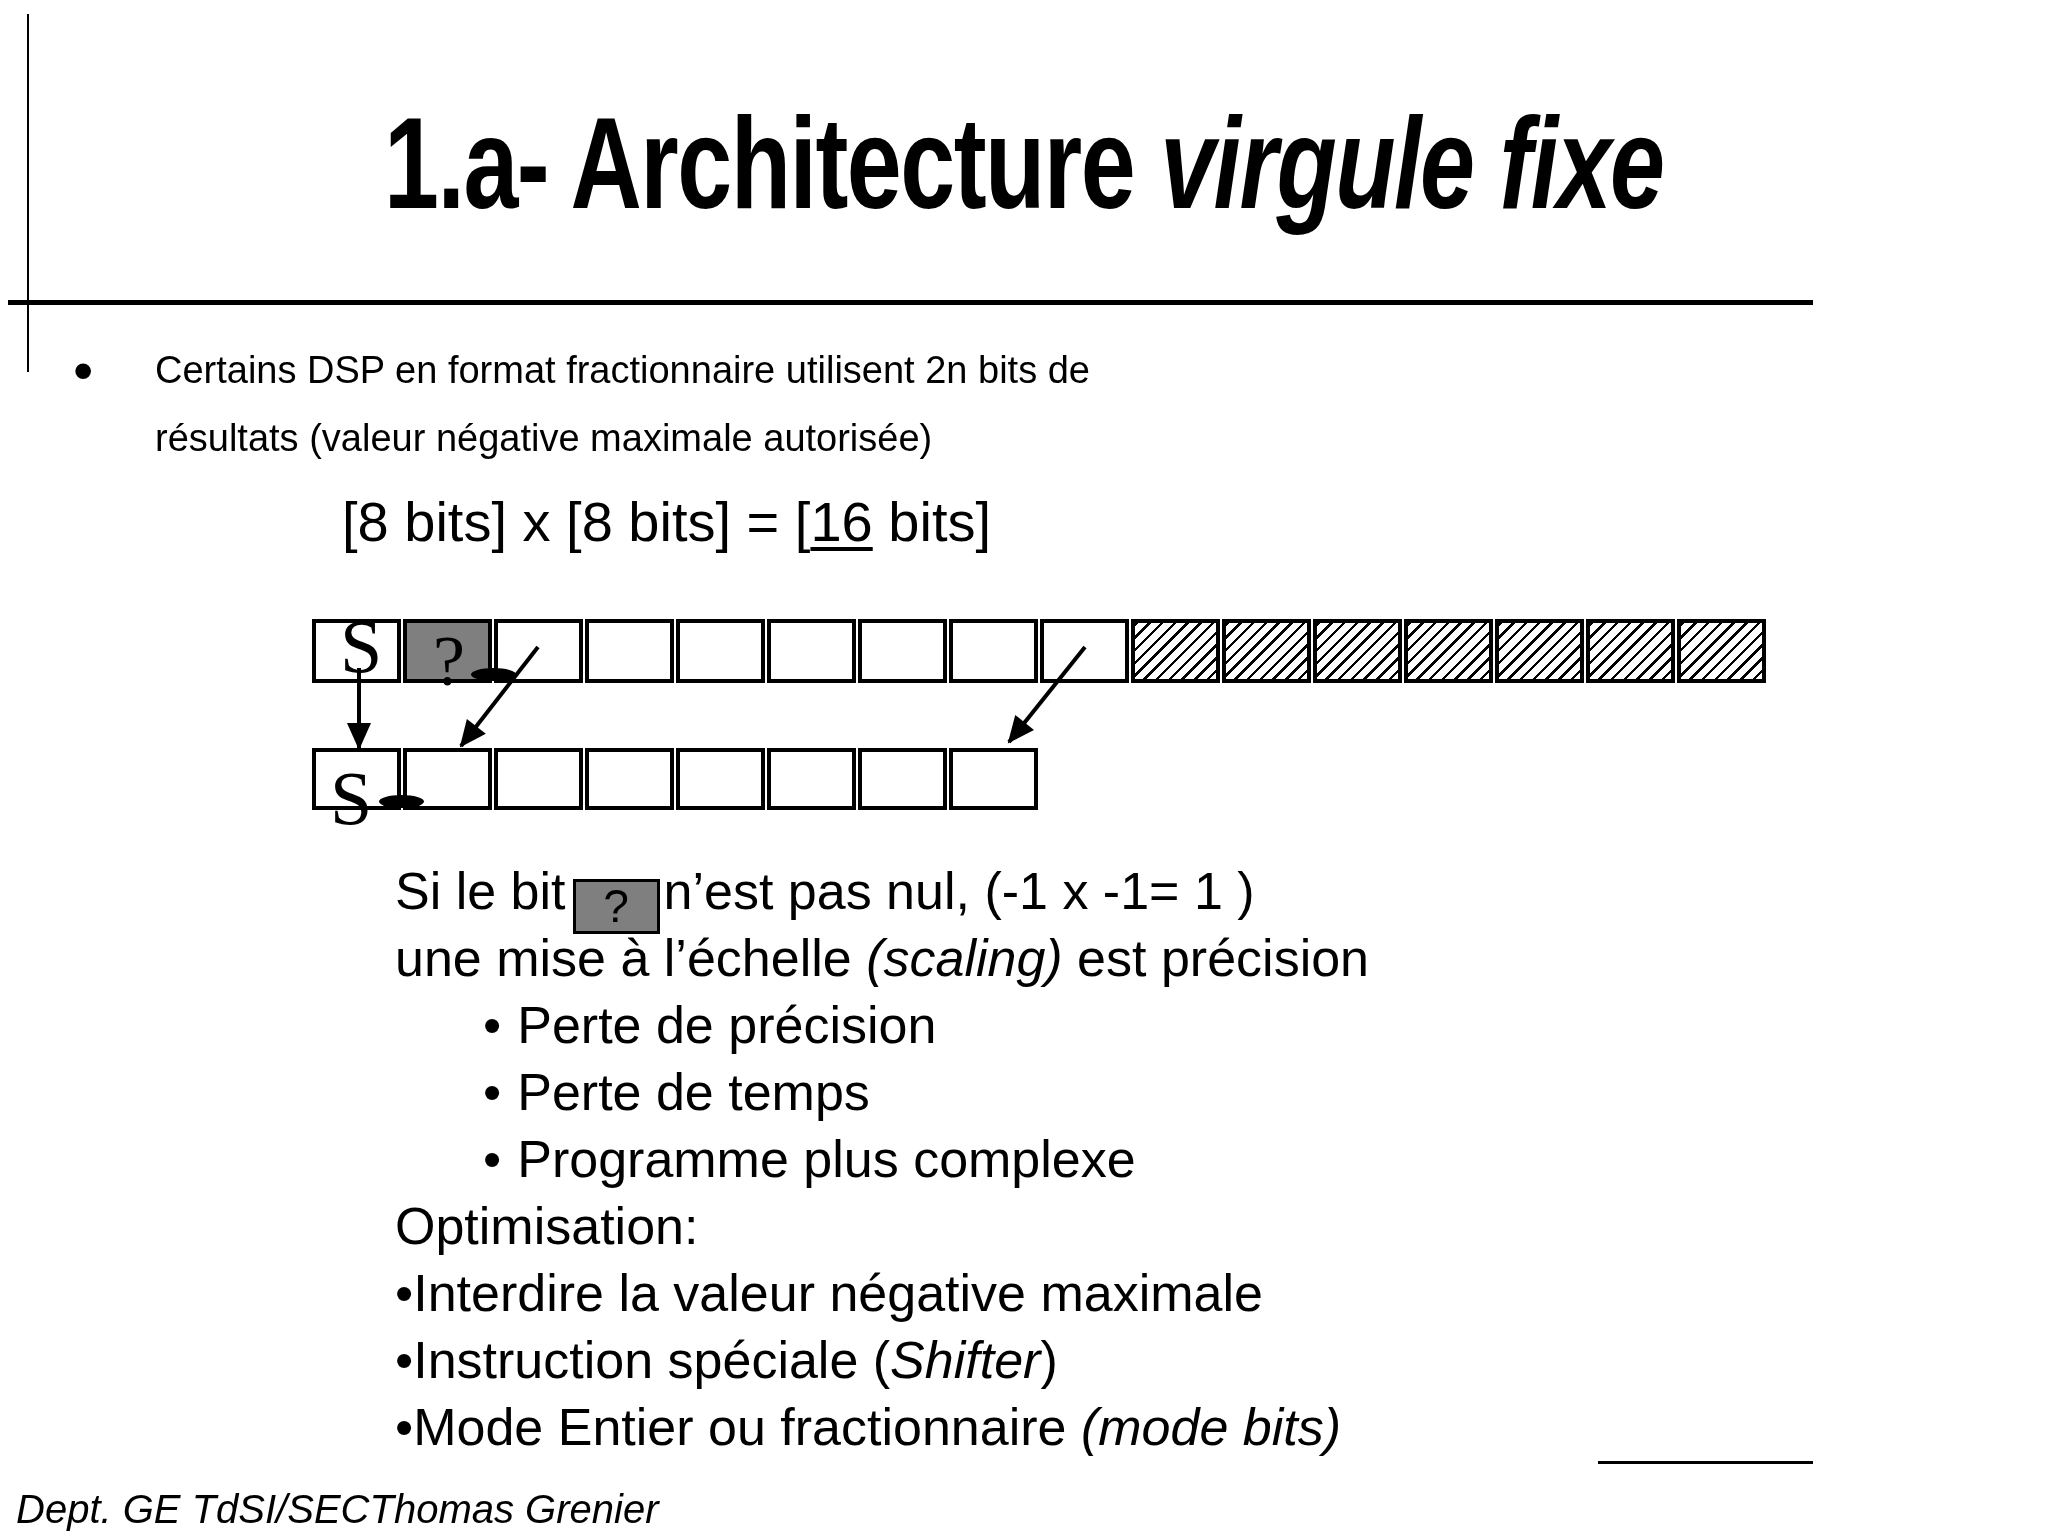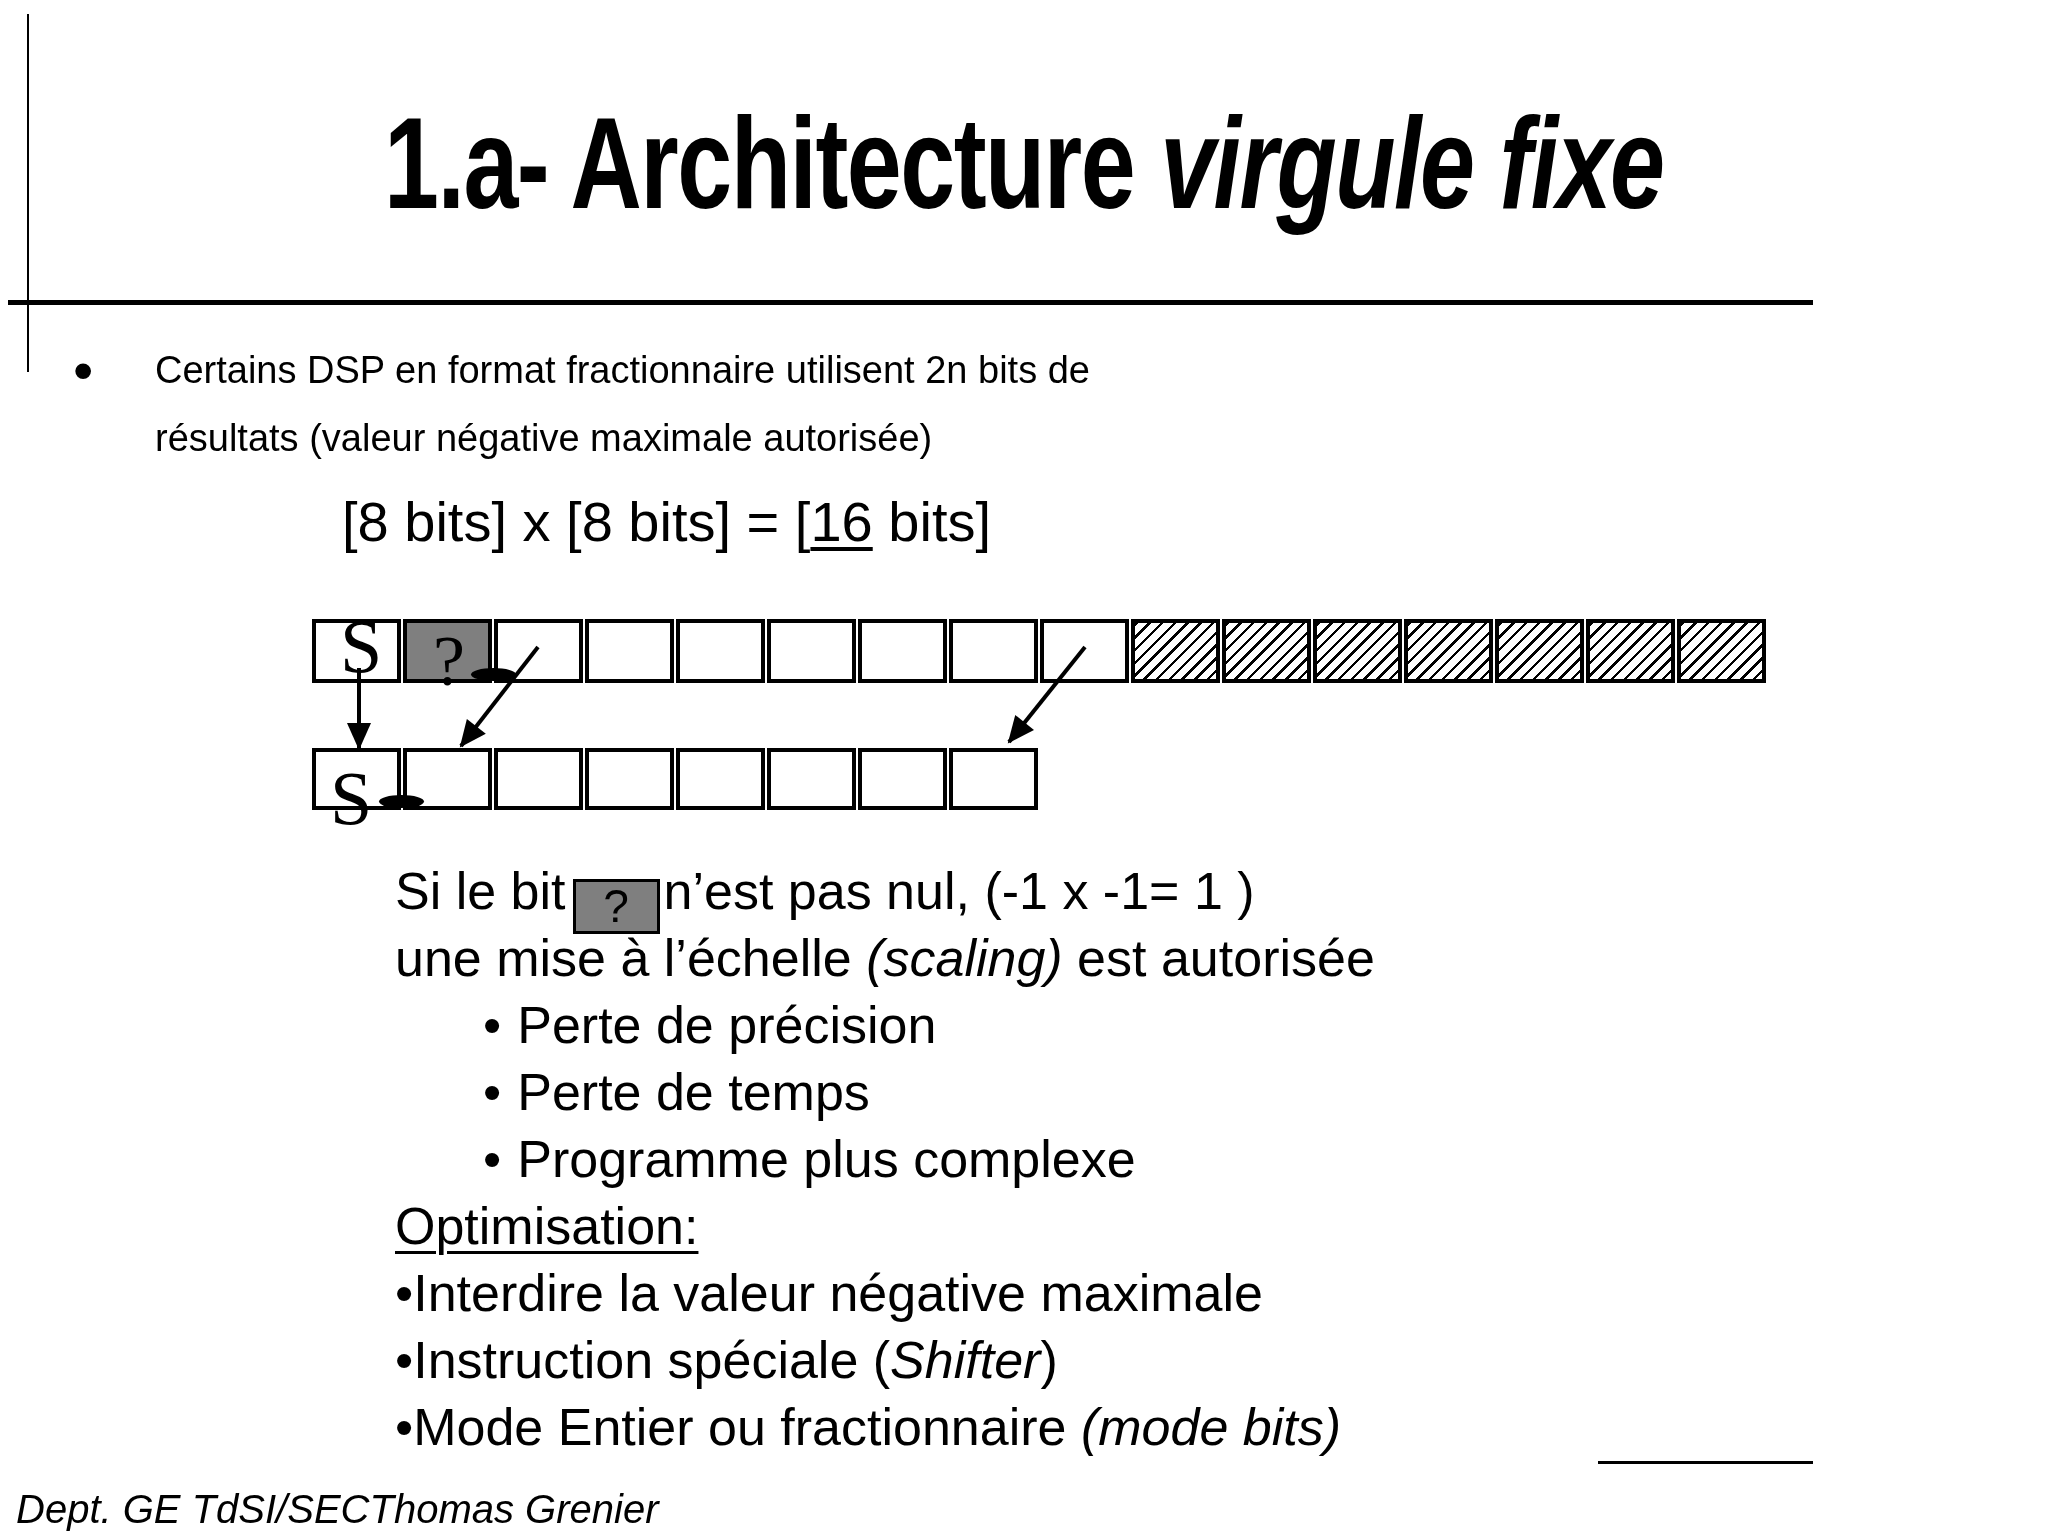--- a/index.html
+++ b/index.html
@@ -38,21 +38,21 @@
   #arrows{position:absolute;left:0;top:0;pointer-events:none;}
   
   #bodytext{position:absolute;left:395px;top:858px;font-size:52px;white-space:nowrap;}
   .bline{height:67px;line-height:67px;}
   .ind{padding-left:88px;}
   .sb{margin-right:16px;}
   .qbox{display:inline-flex;align-items:center;justify-content:center;box-sizing:border-box;
     width:87px;height:55px;border:3px solid #000;vertical-align:-13px;margin:0 4px 0 7px;
     font-size:46px;}
   .it{font-style:italic;}
-  .u2{text-decoration:underline;text-decoration-thickness:3px;text-underline-offset:7px;margin-top:16px;}
+  .u2{text-decoration-thickness:3px;text-underline-offset:7px;margin-top:16px;}
   
   #footer{position:absolute;left:16px;top:1487px;font-size:40px;font-style:italic;display:inline-flex;white-space:nowrap;}
   #pagenum{position:absolute;left:1956px;top:1478px;font-size:52px;}
 </style>
 </head>
 <body>
 
 <div id="slide">
 
   <div class="vline" style="left:27px;top:14px;width:2px;height:358px;"></div>
@@ -113,21 +113,21 @@
         <path d="M1,1 L28,13 L1,25 Z" fill="#000"></path>
       </marker>
     </defs>
     <line x1="359" y1="668" x2="359" y2="748" stroke="#000" stroke-width="4" marker-end="url(#ah)"></line>
     <line x1="538" y1="647" x2="461" y2="746" stroke="#000" stroke-width="4" marker-end="url(#ah)"></line>
     <line x1="1085" y1="647" x2="1009" y2="742" stroke="#000" stroke-width="4" marker-end="url(#ah)"></line>
   </svg>
 
   <div id="bodytext">
     <div class="bline"><span>Si le bit</span><span class="qbox flag-bg" style="background: rgb(127, 127, 127);">?</span><span>n’est pas nul, (-1 x -1= 1 )</span></div>
-    <div class="bline"><span>une mise à l’échelle </span><span class="it">(scaling)</span><span> est autorisée</span></div>
+    <div class="bline"><span>une mise à l’échelle </span><span class="it">(scaling)</span><span> est précision</span></div>
     <div class="bline ind"><span class="sb">•</span><span>Perte de précision</span></div>
     <div class="bline ind"><span class="sb">•</span><span>Perte de temps</span></div>
     <div class="bline ind"><span class="sb">•</span><span>Programme plus complexe</span></div>
     <div class="bline"><span class="u2">Optimisation:</span></div>
     <div class="bline">•Interdire la valeur négative maximale</div>
     <div class="bline"><span>•Instruction spéciale (</span><span class="it">Shifter</span><span>)</span></div>
     <div class="bline"><span>•Mode Entier ou fractionnaire </span><span class="it">(mode bits)</span></div>
   </div>
 
   <div id="footer">

